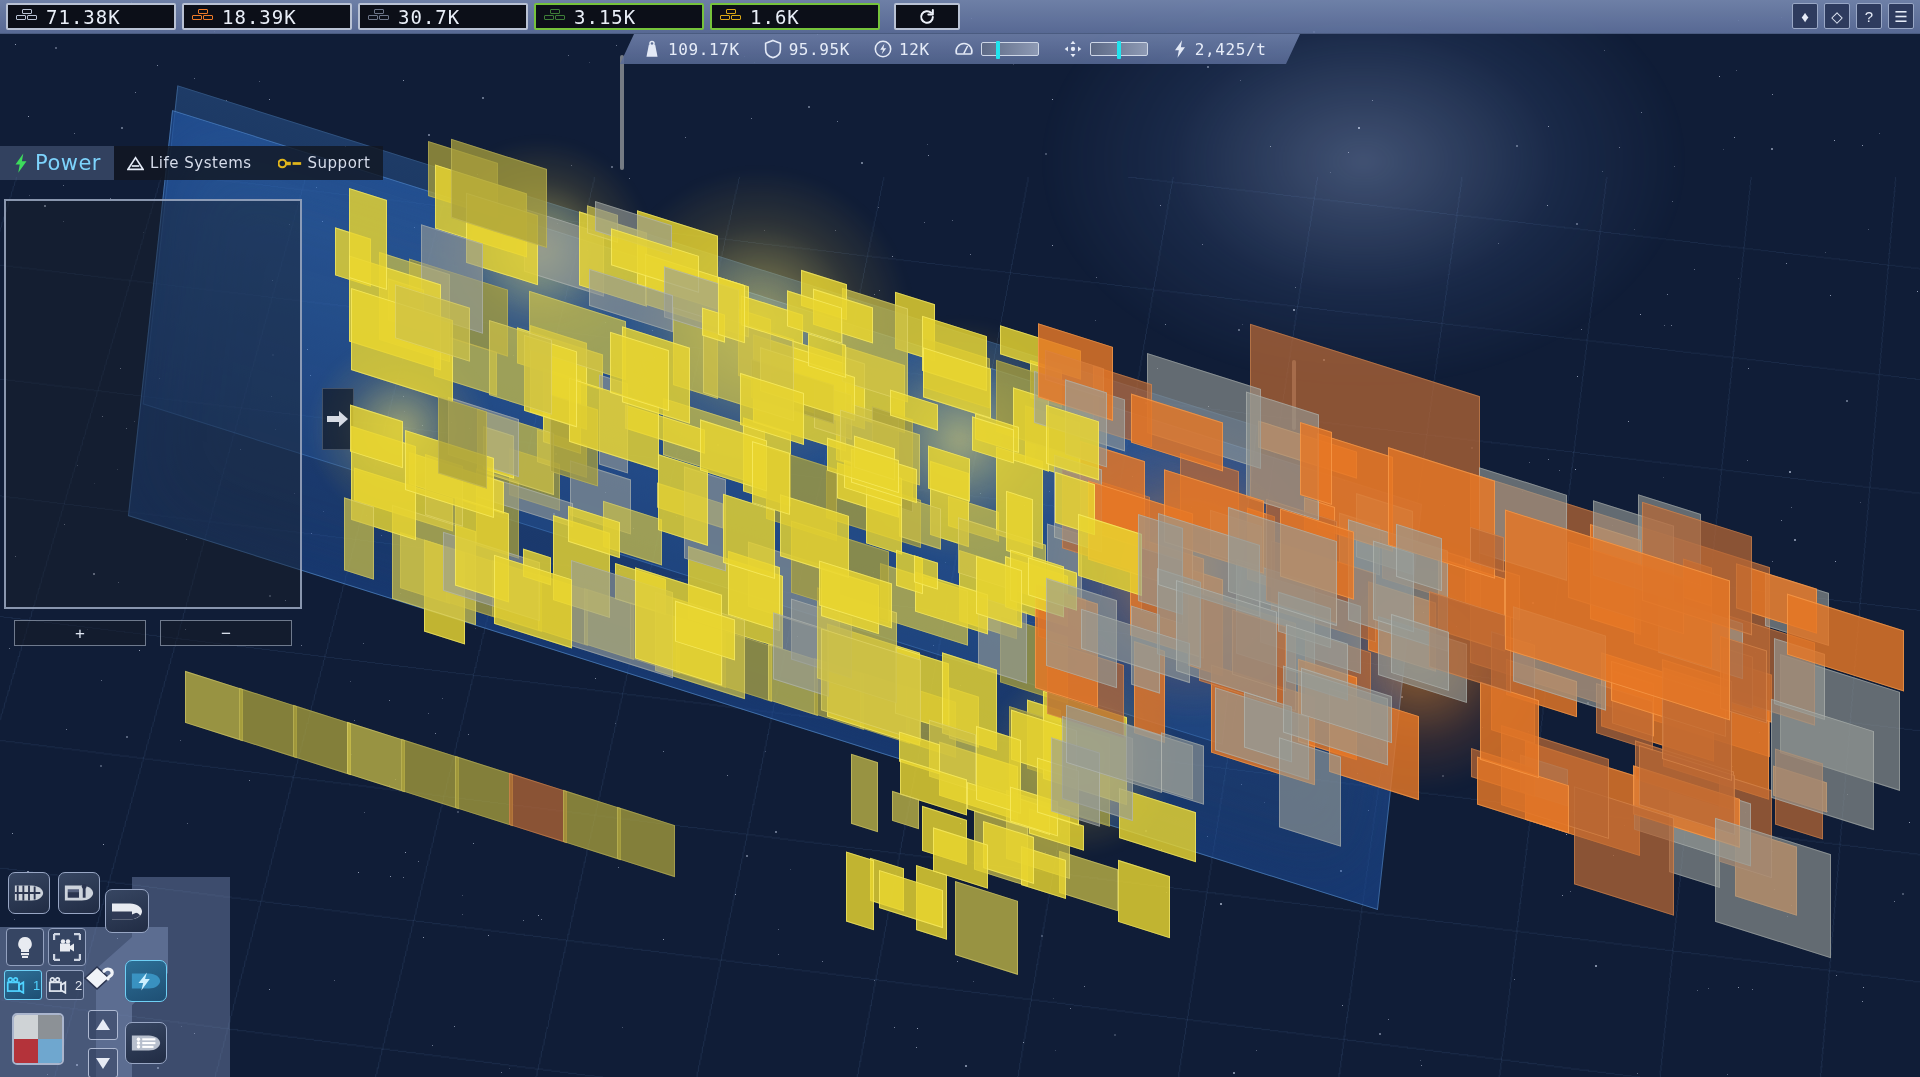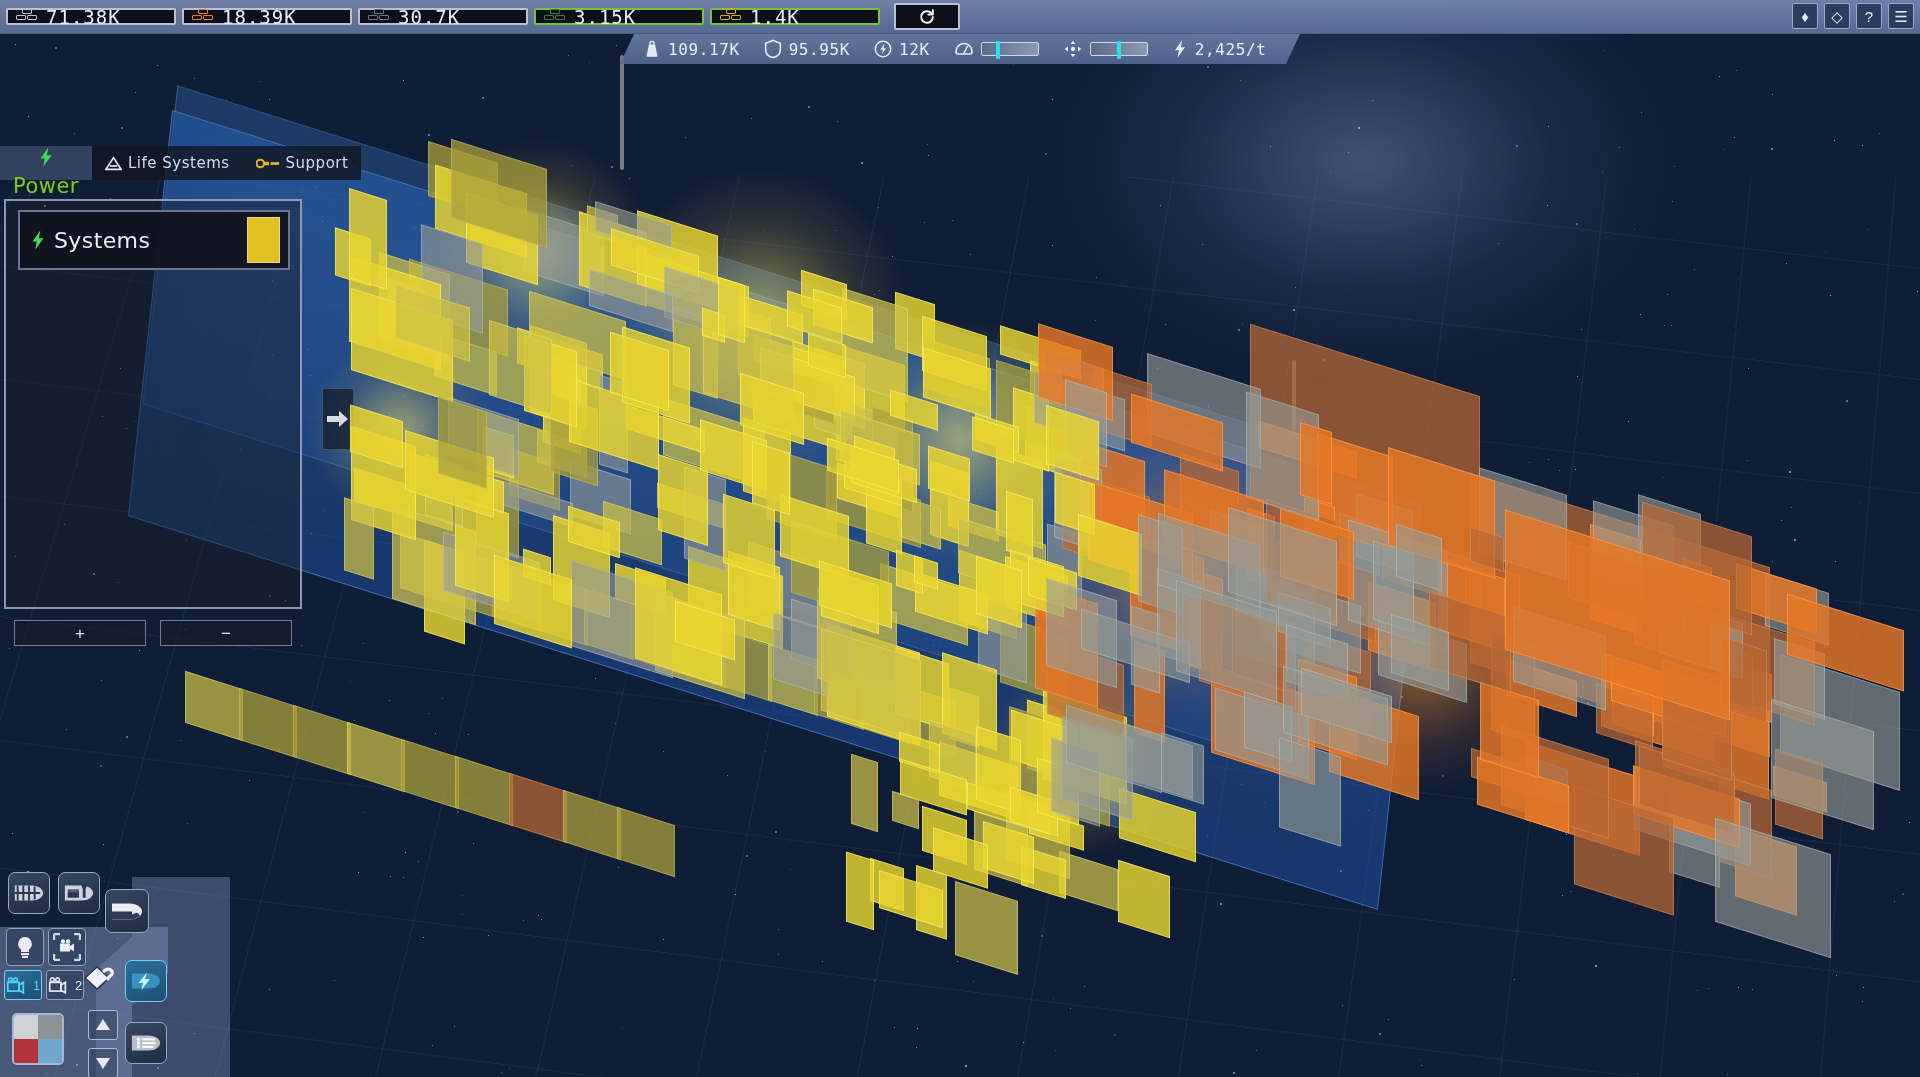--- a/index.html
+++ b/index.html
@@ -80,21 +80,21 @@
   }
 
   
   #topbar {
     position:absolute; left:0; top:0; width:1920px; height:34px;
     background:linear-gradient(180deg, rgba(118,136,176,.92) 0%, rgba(96,114,158,.90) 100%);
     display:flex; align-items:center; gap:6px; padding:0 6px;
     border-bottom:1px solid rgba(40,55,90,.5);
   }
   .resbox {
-    height:17px; min-width:170px; display:flex; align-items:center; gap:8px;
+    height:27px; min-width:170px; display:flex; align-items:center; gap:8px;
     padding:0 10px 0 8px;
     background:#0c0f18; border:2px solid #b9c2d4; border-radius:2px;
   }
   .resbox.hl { border-color:#76c33b; }
   .resbox .val {
     color:#e9eef7; font-size:19px; letter-spacing:1px;
     font-family:"DejaVu Sans Mono", monospace; font-weight:400;
   }
   .ingot { width:22px; height:15px; position:relative; flex:none; }
   .ingot b, .ingot i, .ingot u {
@@ -139,21 +139,21 @@
   .meter.m1::after { left:14px; }
   .meter.m2::after { left:26px; }
 
   
   #tabstrip { position:absolute; left:0; top:146px; display:flex; align-items:stretch; height:34px; }
   .tab {
     display:flex; align-items:center; gap:6px; padding:0 13px;
     color:#cfd7e6; font-size:21px; letter-spacing:.5px;
     font-family:"DejaVu Sans", sans-serif;
   }
-  .tab.active { background:rgba(130,150,190,.30); color:#84cc16;flex-direction:column; }
+  .tab.active { background:rgba(130,150,190,.30); color:#7dd3fc; }
   .tab.inactive { background:rgba(18,22,32,.80); }
   .tab .lbl { white-space:nowrap; }
   .tab.inactive .lbl { font-size:15px; color:#d6dcea; }
 
   
   #grouppanel {
     position:absolute; left:4px; top:199px; width:298px; height:410px;
     background:rgba(26,32,44,.46);
     border:2px solid rgba(168,180,205,.80);
   }
@@ -1016,21 +1016,21 @@
           <u></u>
         </span>
         <span class="val">3.15K</span>
       </div>
       <div class="resbox hl">
         <span class="ingot" style="color:#d9a716">
           <b></b>
           <i></i>
           <u></u>
         </span>
-        <span class="val">1.4K</span>
+        <span class="val">1.6K</span>
       </div>
     </div>
   <div class="refreshbtn">
     <svg width="20" height="20" viewBox="0 0 24 24">
       <path d="M19 12a7 7 0 1 1-2.1-5" fill="none" stroke="#eef2fa" stroke-width="2.4" stroke-linecap="round"></path>
       <path d="M19 3.5V9h-5.4" fill="none" stroke="#eef2fa" stroke-width="2.4" stroke-linecap="round" stroke-linejoin="round"></path>
     </svg>
   </div>
   <div class="topright" id="toprighticons">
       <div class="tricon">
@@ -1117,29 +1117,20 @@
           <rect x="9" y="5" width="6" height="4" fill="#e0b51c"></rect>
           <rect x="17" y="5.4" width="10" height="3.2" fill="#e0b51c"></rect>
         </svg>
       </span>
       <span class="lbl">Support</span>
     </div>
   </div>
 
 <div id="grouppanel">
   <div class="glist" id="glist">
-      <div class="gitem">
-        <span style="display:flex;align-items:center;">
-          <svg width="16" height="22" viewBox="0 0 16 24">
-            <path d="M10.5 1.5 2 13.5h4.6L5 22.5 14 10H9z" fill="#3ddb5c"></path>
-          </svg>
-        </span>
-        <span class="gname">Systems</span>
-        <span class="swatch" style="background:#e2c222"></span>
-      </div>
     </div>
 </div>
 
 <div class="pmbuttons">
   <div class="pmbtn">+</div>
   <div class="pmbtn">−</div>
 </div>
 
 <div id="arrowbtn">
   <svg width="24" height="20" viewBox="0 0 24 20">

